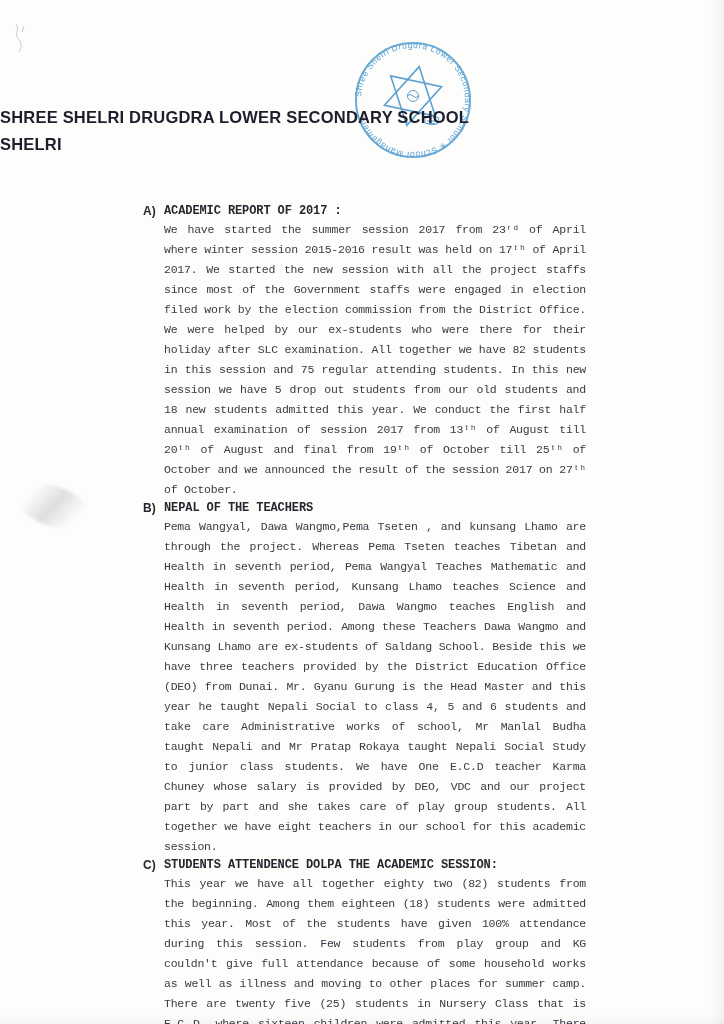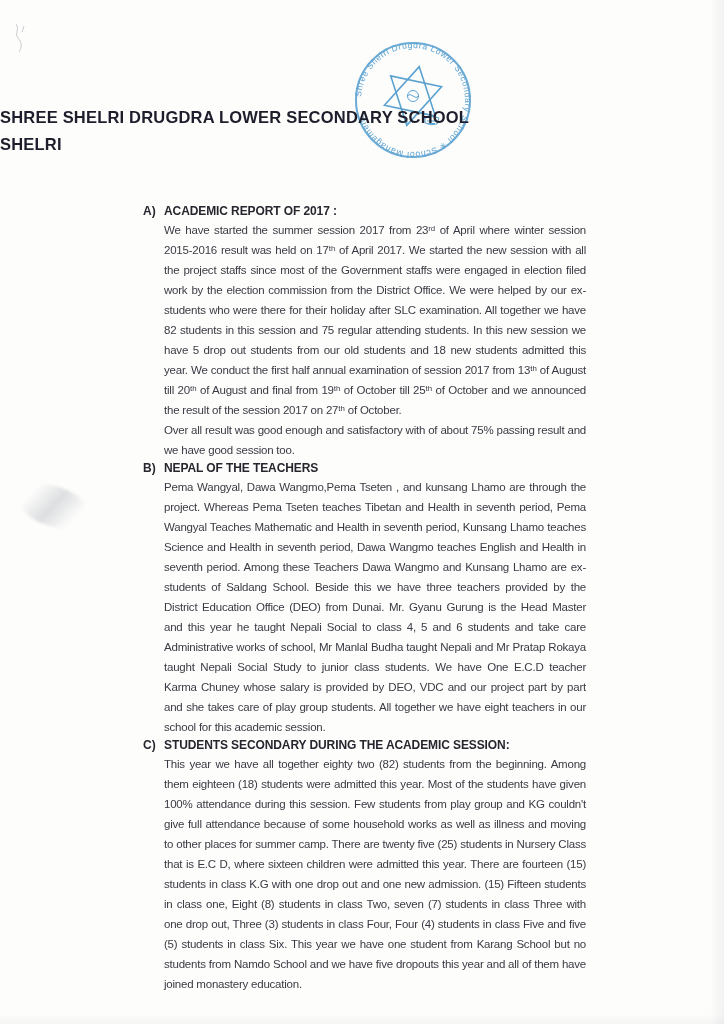--- a/index.html
+++ b/index.html
@@ -41,21 +41,21 @@
   }
   
   .sections{
     position:absolute;left:143px;top:203px;width:443px;z-index:2;
     color:#35353f;
   }
   .section{display:grid;grid-template-columns:21px 422px;}
   .sec-label{
     font-weight:700;font-size:12px;line-height:17px;color:#26262f;
   }
-  .sec-body{grid-column:2;}
+  .sec-body{grid-column:2;font-family:Liberation Mono, monospace;}
   .sec-heading{
     font-weight:700;font-size:12px;line-height:17px;color:#26262f;
     letter-spacing:-.1px;
   }
   .sec-par{
     font-size:11.5px;line-height:20px;letter-spacing:-.22px;
     text-align:justify;color:#3a3a44;
   }
 </style>
 </head>
@@ -97,33 +97,32 @@
   <div class="title-line">SHELRI</div>
 </div>
 
 <div class="sections">
 
   <div class="section">
     <div class="sec-label">A)</div>
     <div class="sec-body">
       <div class="sec-heading">ACADEMIC REPORT OF 2017 :</div>
       <div class="sec-par">We have started the summer session 2017 from 23ʳᵈ of April where winter session 2015-2016 result was held on 17ᵗʰ of April 2017. We started the new session with all the project staffs since most of the Government staffs were engaged in election filed work by the election commission from the District Office. We were helped by our ex-students who were there for their holiday after SLC examination. All together we have 82 students in this session and 75 regular attending students. In this new session we have 5 drop out students from our old students and 18 new students admitted this year. We conduct the first half annual examination of session 2017 from 13ᵗʰ of August till 20ᵗʰ of August and final from 19ᵗʰ of October till 25ᵗʰ of October and we announced the result of the session 2017 on 27ᵗʰ of October.</div>
-      <div class="sec-par">Over all result was good enough and satisfactory with of about 75% passing result and we have good session too.</div>
     </div>
   </div>
 
   <div class="section">
     <div class="sec-label">B)</div>
     <div class="sec-body">
       <div class="sec-heading">NEPAL OF THE TEACHERS</div>
       <div class="sec-par">Pema Wangyal, Dawa Wangmo,Pema Tseten , and kunsang Lhamo are through the  project. Whereas Pema Tseten teaches Tibetan and Health in seventh period, Pema Wangyal Teaches Mathematic and Health in seventh period,  Kunsang Lhamo teaches Science and Health in seventh period, Dawa Wangmo teaches English and Health in seventh period. Among these Teachers Dawa Wangmo and Kunsang Lhamo are ex-students of Saldang School. Beside this we have three teachers provided by the District Education Office (DEO) from Dunai. Mr. Gyanu Gurung is the Head Master and this year he taught Nepali Social to class 4, 5 and 6 students and take care Administrative works of school, Mr Manlal Budha taught Nepali and Mr Pratap Rokaya taught Nepali Social Study to junior class students. We have One E.C.D teacher Karma Chuney whose salary is provided by DEO, VDC and our project part by part and she takes care of play group students. All together we have eight teachers in our school for this academic session.</div>
     </div>
   </div>
 
   <div class="section">
     <div class="sec-label">C)</div>
     <div class="sec-body">
-      <div class="sec-heading">STUDENTS SECONDARY DURING THE ACADEMIC SESSION:</div>
+      <div class="sec-heading">STUDENTS ATTENDENCE DOLPA THE ACADEMIC SESSION:</div>
       <div class="sec-par">This year we have all together eighty two (82) students from the beginning. Among them eighteen (18) students were admitted this year. Most of the students have given 100% attendance during this session. Few students from play group and KG couldn't give full attendance because of some household works as well as illness and moving to other places for summer camp. There are twenty five (25) students in Nursery Class that is E.C D, where sixteen children were admitted this year. There are fourteen (15) students in class K.G with one drop out and one new admission.  (15) Fifteen students in class one, Eight (8) students in class Two, seven (7) students in class Three with one drop out, Three (3) students in class Four, Four (4) students in class Five and five (5) students in class Six. This year we have one student from Karang School but no students from Namdo School and we have five dropouts this year and all of them have joined monastery education.</div>
     </div>
   </div>
 
 </div>
 
 </body></html>

